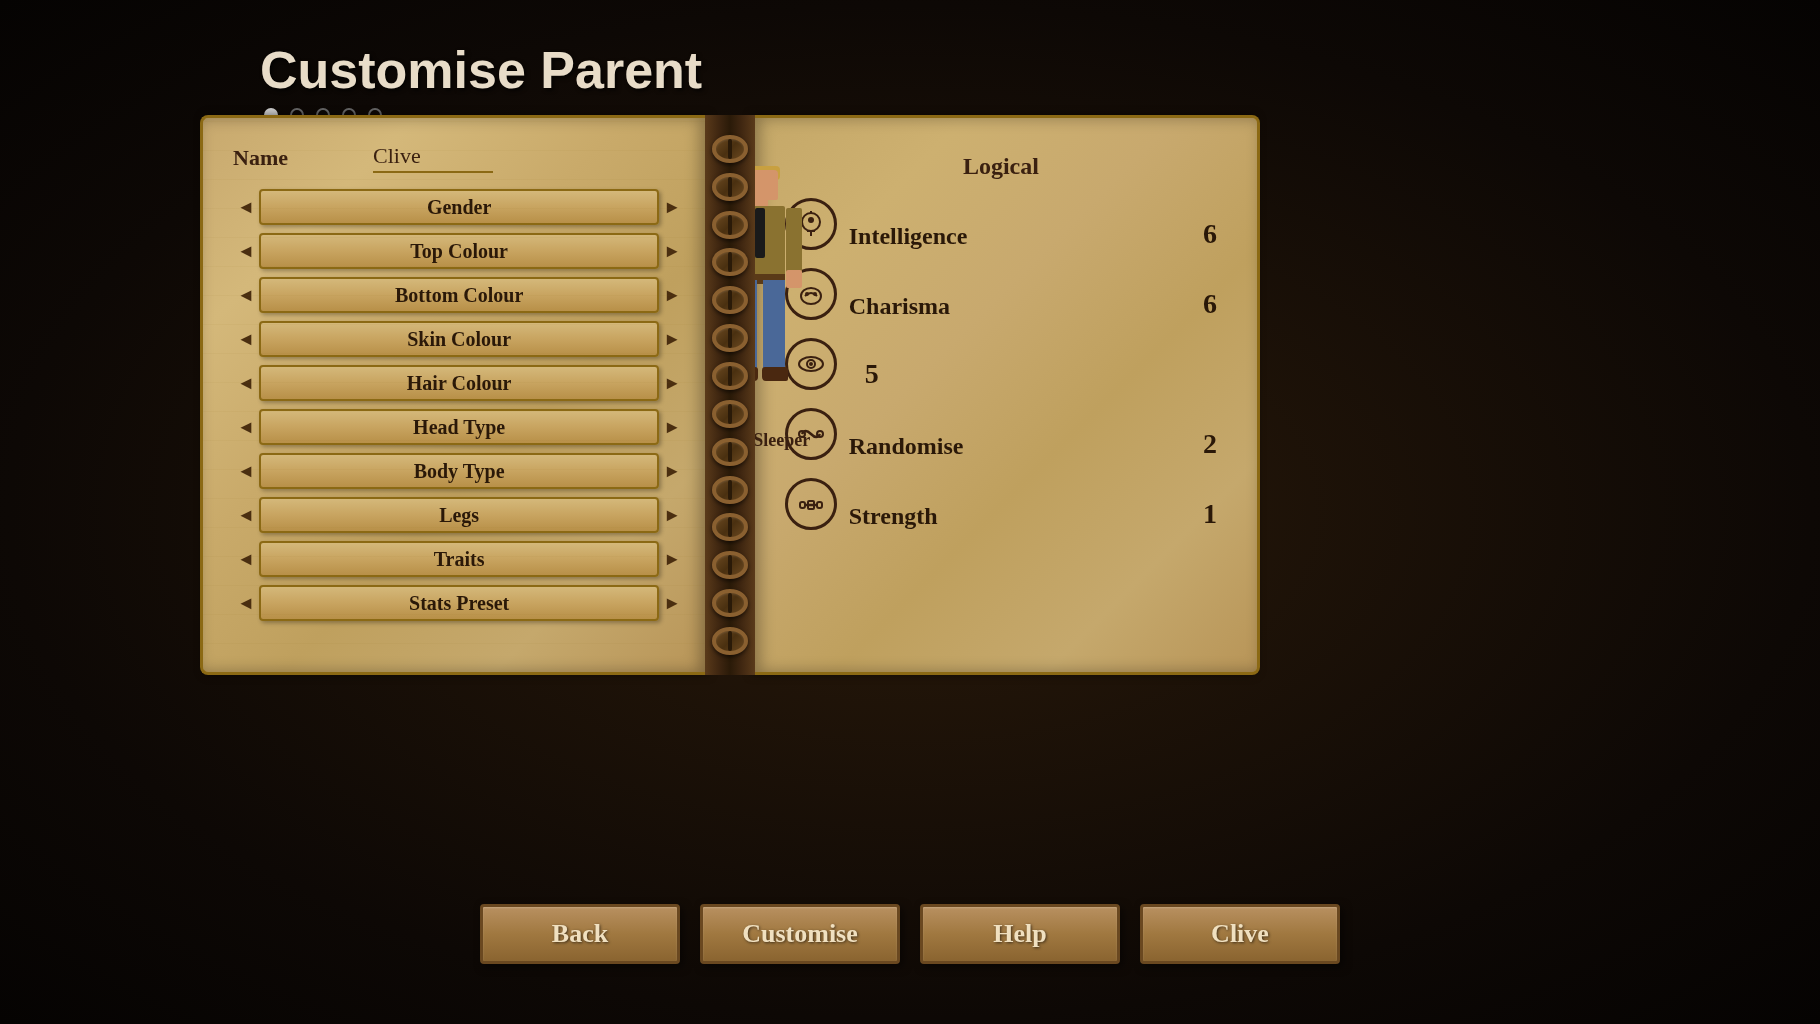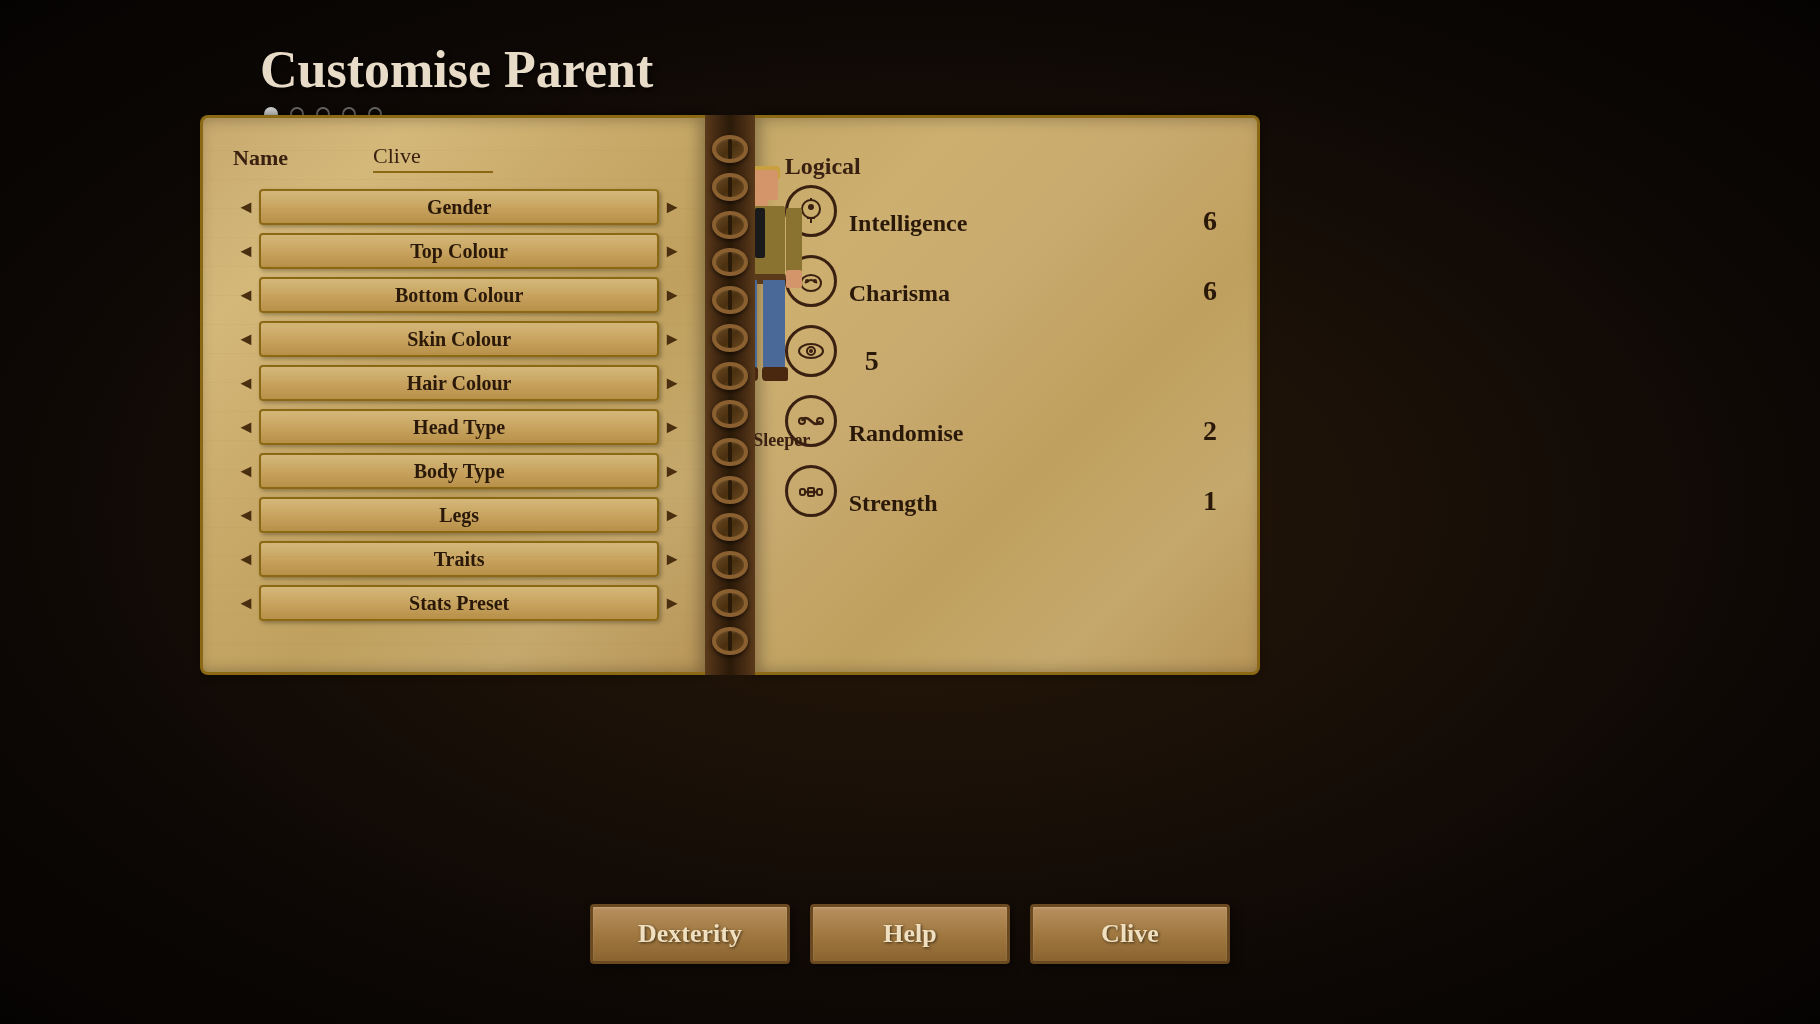--- a/index.html
+++ b/index.html
@@ -25,21 +25,21 @@
       position: absolute;
       top: 40px;
       left: 260px;
     }
 
     .page-title {
       font-size: 52px;
       color: #e8dcc8;
       font-weight: bold;
       text-shadow: 2px 2px 4px rgba(0,0,0,0.8);
-      font-family: Liberation Serif, serif;
+      font-family: Liberation Sans, sans-serif;
       text-align: right;
     }
 
     .page-dots {
       display: flex;
       gap: 12px;
       margin-top: 8px;
       padding-left: 4px;
     }
 
@@ -368,22 +368,22 @@
 
     
     .stats-section {
       padding: 15px 10px;
     }
 
     .stats-category {
       font-size: 24px;
       color: #3a2010;
       font-weight: bold;
-      text-align: left;
-      margin-bottom: 5px;
+      text-align: center;
+      margin-bottom: 18px;
       font-family: Georgia, serif;
     }
 
     .stat-row {
       display: flex;
       align-items: flex-end;
       margin-bottom: 18px;
       gap: 12px;
     }
 
@@ -633,16 +633,17 @@
     <div class="char-belt"></div>
     <div class="char-pants-left"></div>
     <div class="char-pants-right"></div>
     <div class="char-shoe-left"></div>
     <div class="char-shoe-right"></div>
   </div>
   <div class="char-label">Deep Sleeper</div>
 </div>
 
 <div class="bottom-buttons">
-  <button class="action-btn">Dexterity</button>
+  <button class="action-btn">Back</button>
+  <button class="action-btn">Customise</button>
   <button class="action-btn">Help</button>
   <button class="action-btn">Clive</button>
 </div>
 
 </body></html>

